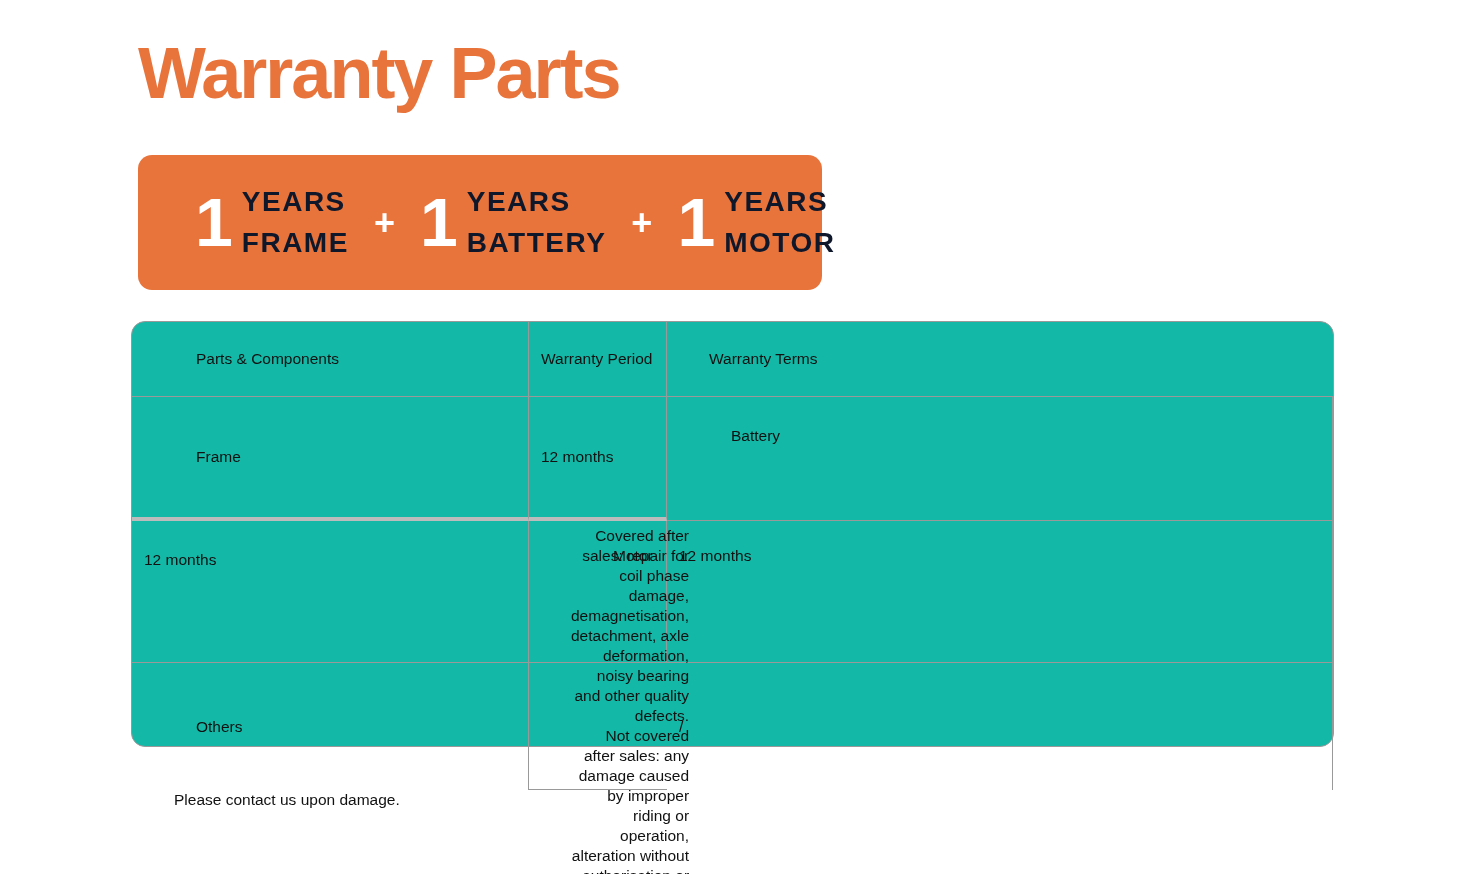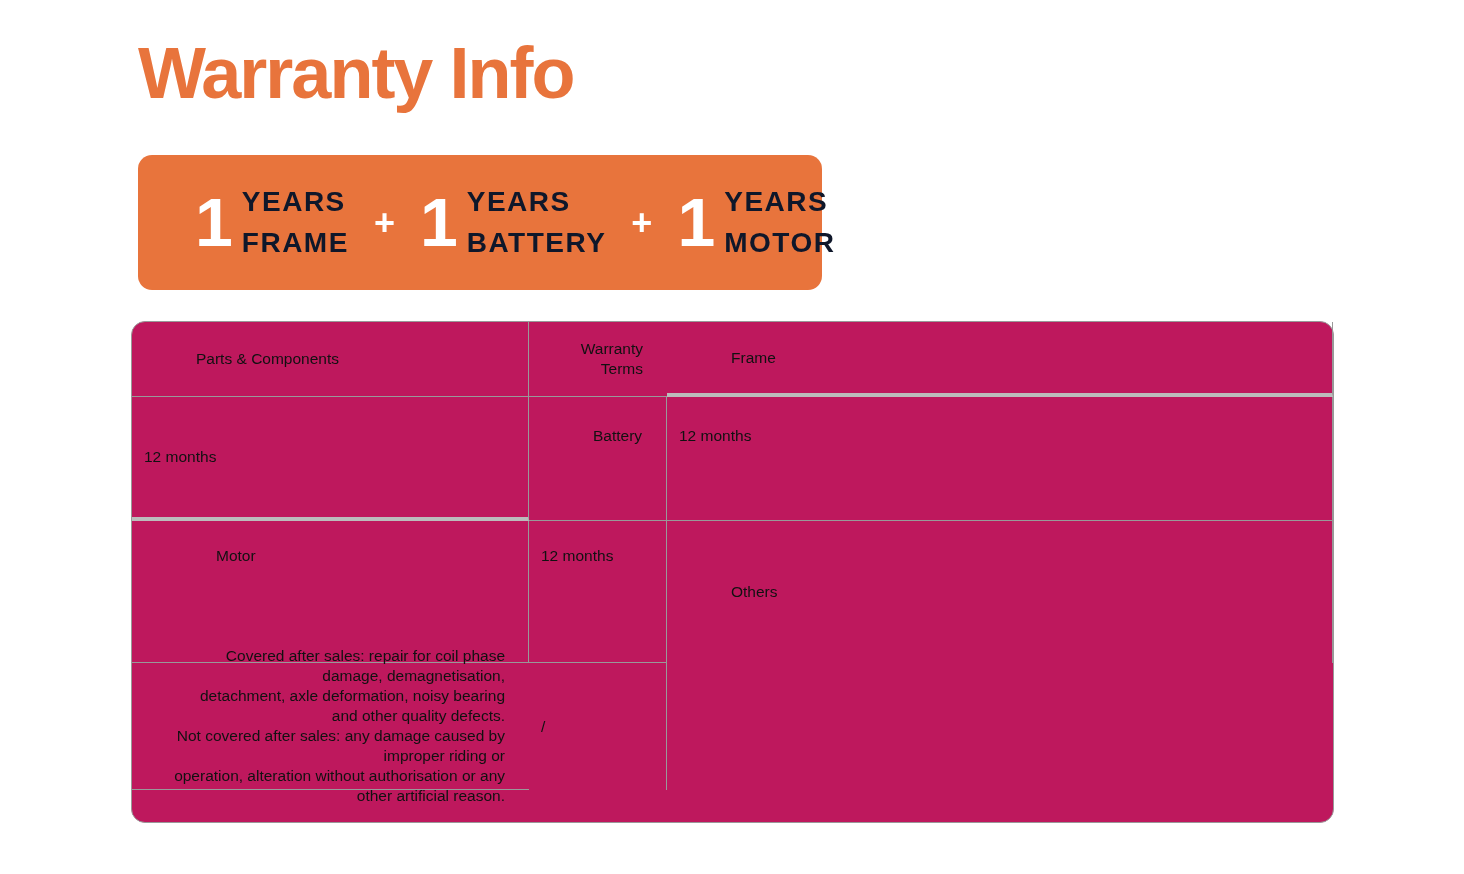--- a/index.html
+++ b/index.html
@@ -62,30 +62,30 @@
     margin: 0 25px;
     color: #ffffff;
   }
 
   
   .wtable {
     position: absolute;
     left: 131px;
     top: 321px;
     width: 1203px;
-    height: 502px;
+    height: 426px;
     box-sizing: border-box;
     border: 1px solid #999999;
     border-radius: 14px;
     display: grid;
     grid-template-columns: 397px 138px 1fr;
     grid-template-rows: 75px 124px 142px 127px 1fr;
     font-size: 15.5px;
     color: #111111;
-    background: #be185d;
+    background: #14b8a6;
   }
   .cell {
     box-sizing: border-box;
     display: flex;
     align-items: center;
   }
   .col-border { border-right: 1px solid #999999; }
   .row-border { border-bottom: 1px solid #999999; }
   .thick-border { border-bottom: 4px solid #bcbcbc; }
   .part-cell   { padding-left: 64px; }
@@ -99,21 +99,21 @@
     text-align: right;
   }
   .v-top-30 { align-items: flex-start; padding-top: 30px; }
   .v-top-26 { align-items: flex-start; padding-top: 26px; }
 </style>
 </head>
 <body>
 
 <div id="canvas">
 
-  <div class="page-title">Warranty Info</div>
+  <div class="page-title">Warranty Parts</div>
 
   <div class="banner">
     <div class="bitem">
       <span class="bnum">1</span>
       <span class="btxt">
         <span>YEARS</span>
         <span>FRAME</span>
       </span>
     </div>
     <span class="bplus">+</span>
@@ -130,33 +130,35 @@
       <span class="btxt">
         <span>YEARS</span>
         <span>MOTOR</span>
       </span>
     </div>
   </div>
 
   <div class="wtable">
 
     <div class="cell part-cell col-border row-border">Parts &amp; Components</div>
+    <div class="cell period-cell col-border row-border">Warranty Period</div>
     <div class="cell terms-cell row-border">Warranty Terms</div>
 
     <div class="cell part-cell col-border thick-border">Frame</div>
     <div class="cell period-cell col-border thick-border">12 months</div>
 
     <div class="cell part-cell col-border row-border v-top-30">Battery</div>
     <div class="cell period-cell col-border row-border v-top-30">12 months</div>
 
     <div class="cell part-cell part-indent col-border row-border v-top-26">Motor</div>
     <div class="cell period-cell col-border row-border v-top-26">12 months</div>
     <div class="cell part-cell col-border">Others</div>
 
     <div class="cell terms-cell row-border">Covered after sales:  repair for coil phase damage, demagnetisation,
 detachment, axle deformation, noisy bearing and other quality defects.
 Not covered after sales: any damage caused by improper riding or
 operation, alteration without authorisation or any other artificial reason.</div>
     <div class="cell period-cell col-border">/</div>
+    <div class="cell terms-cell">Please contact us upon damage.</div>
 
   </div>
 
 </div>
 
 </body></html>

